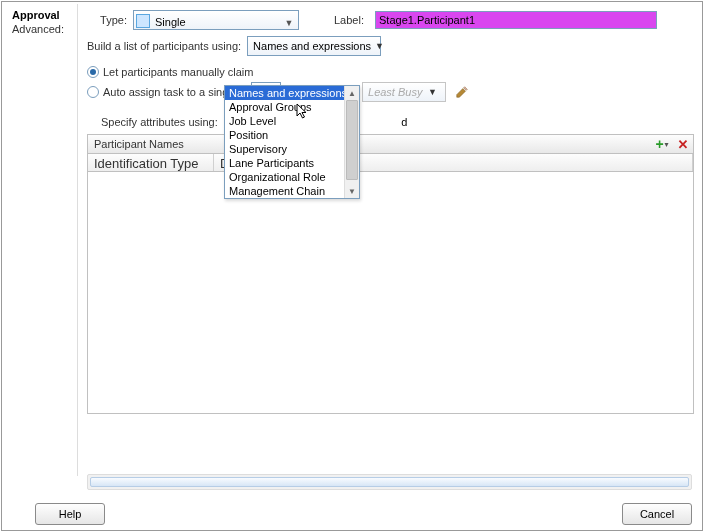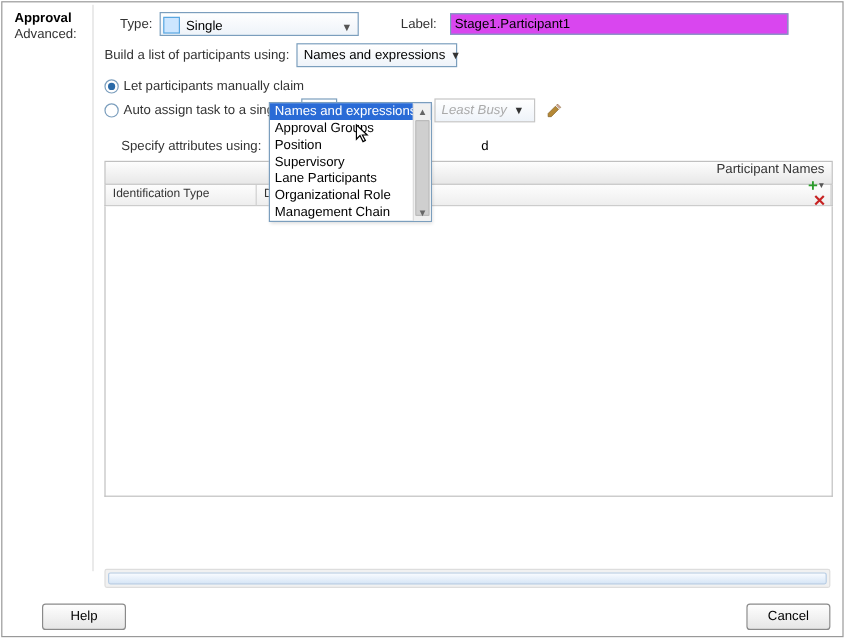--- a/index.html
+++ b/index.html
@@ -39,29 +39,29 @@
 .radio-lbl { color: #333; margin-right: 8px; }
 
 .assign-pattern { color: #aaa; margin-left: 6px; }
 .pattern-dd { border-color: #c5c5c5; color: #aaa; width: 84px; font-style: italic; }
 .pencil { width: 16px; height: 16px; margin-left: 8px; display: inline-flex; align-items: center; justify-content: center; }
 .pencil svg { width: 14px; height: 14px; }
 
 .spec-row { margin-top: 14px; margin-left: 14px; display: flex; align-items: center; }
 .spec-row .lbl { margin-right: 10px; }
 
-.table-header { margin-top: 6px; height: 20px; background: linear-gradient(#fdfdfd,#e8e8e8); border: 1px solid #c0c0c0; display: flex; align-items: flex-end; padding: 0 6px; position: relative; flex-direction: column; }
+.table-header { margin-top: 6px; height: 20px; background: linear-gradient(#fdfdfd,#e8e8e8); border: 1px solid #c0c0c0; display: flex; align-items: center; padding: 0 6px; position: relative; }
 .table-header .title { color: #333; flex: 1; }
 .tbl-btn { width: 14px; height: 14px; display: inline-flex; align-items: center; justify-content: center; margin-left: 4px; }
 .plus { color: #2a9b2a; font-weight: bold; font-size: 14px; line-height: 1; }
 .plus-dd { font-size: 8px; color: #555; margin-left: 1px; }
 .x { color: #c72222; font-weight: bold; font-size: 13px; line-height: 1; margin-left: 6px; }
 
 .cols-row { height: 18px; background: linear-gradient(#fdfdfd,#eeeeee); border: 1px solid #c0c0c0; border-top: none; display: flex; }
-.col-cell { border-right: 1px solid #d0d0d0; padding: 2px 6px; font-size: 10px; color: #333; }
+.col-cell { border-right: 1px solid #d0d0d0; padding: 2px 6px; font-size: 13px; color: #333; }
 .col-cell:nth-child(1){ width: 126px; }
 .col-cell:nth-child(2){ width: 90px; }
 .col-cell:nth-child(3){ flex: 1; }
 
 .grid-body { border: 1px solid #c0c0c0; border-top: none; height: 242px; background: #fff; }
 
 .dropdown-popup { position: absolute; left: 222px; top: 83px; width: 136px; background: #fff; border: 1px solid #7b9ebd; z-index: 20; box-shadow: 1px 2px 3px rgba(0,0,0,0.15); }
 .dropdown-popup .opt { padding: 1px 4px; color: #000; cursor: default; white-space: nowrap; font-size: 11px; }
 .dropdown-popup .opt.sel { background: #2a6bd6; color: #fff; }
 .dropdown-popup .sb { position: absolute; right: 0; top: 0; bottom: 0; width: 15px; background: #f0f0f0; border-left: 1px solid #ddd; }
@@ -163,20 +163,21 @@
       <div class="col-cell">Data Type</div>
       <div class="col-cell"></div>
     </div>
     <div class="grid-body"></div>
 
   </div>
 
   <div class="dropdown-popup">
     <div class="opt sel">Names and expressions</div>
     <div class="opt">Approval Groups</div>
+    <div class="opt">Job Level</div>
     <div class="opt">Position</div>
     <div class="opt">Supervisory</div>
     <div class="opt">Lane Participants</div>
     <div class="opt">Organizational Role</div>
     <div class="opt">Management Chain</div>
     <div class="sb">
       <div class="arr top">▲</div>
       <div class="thumb"></div>
       <div class="arr bot">▼</div>
     </div>

